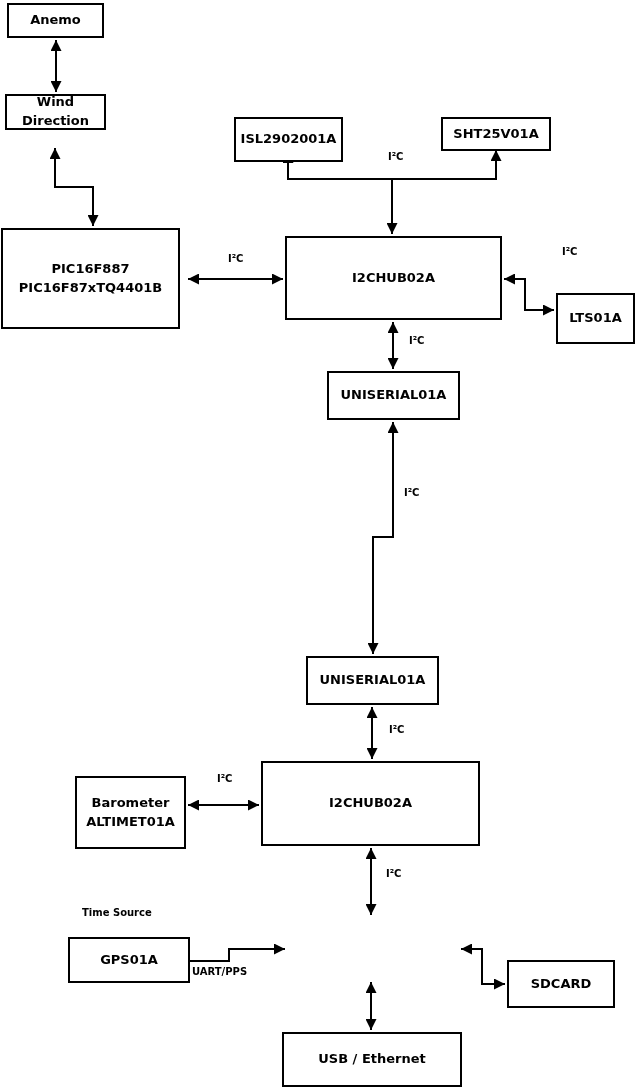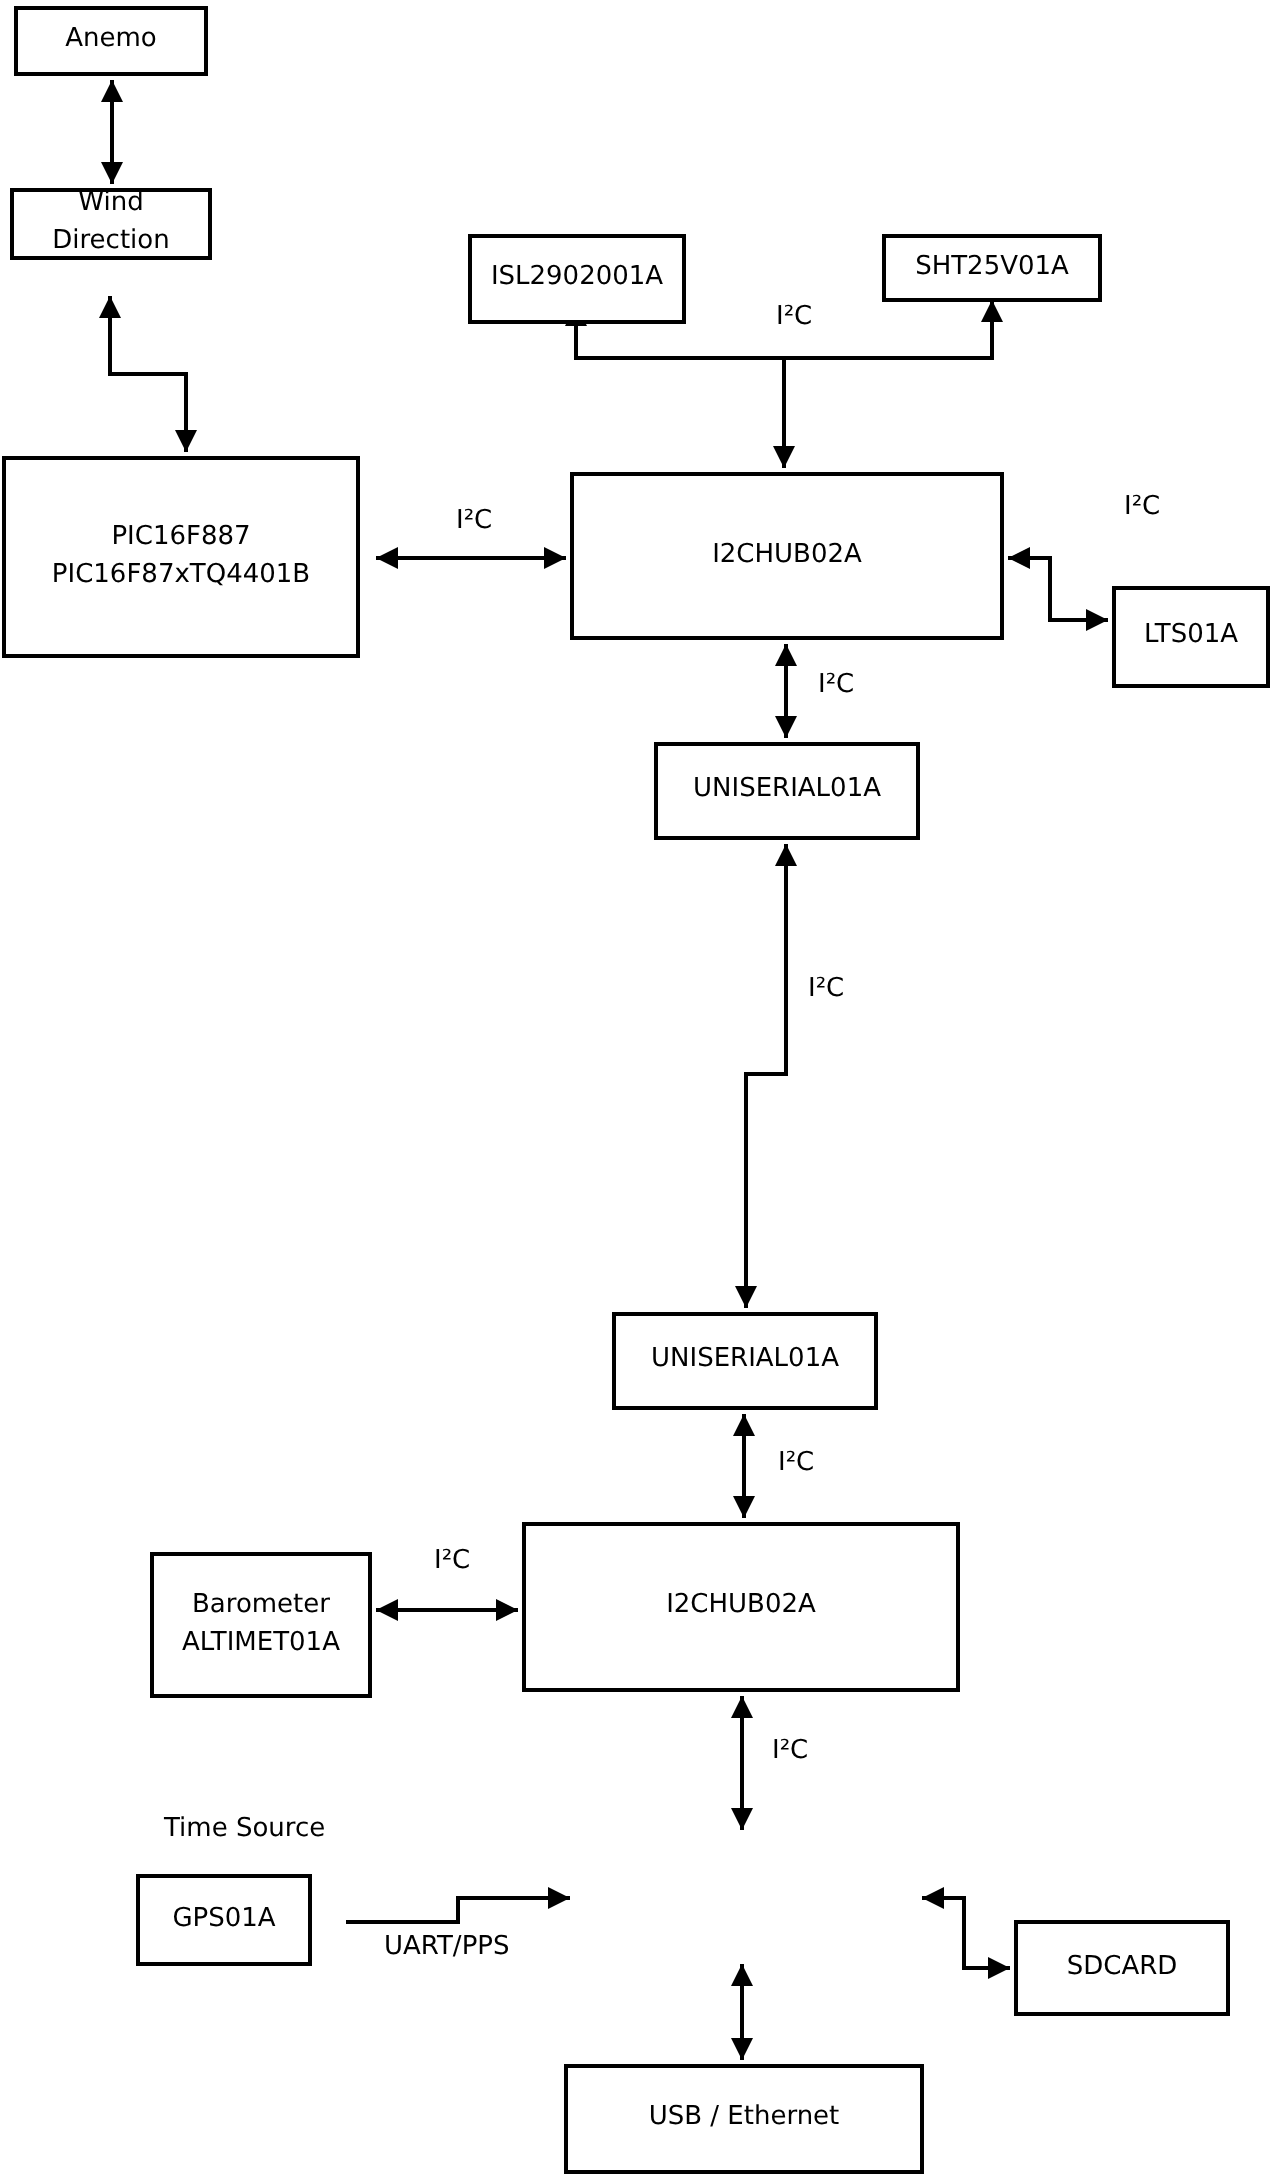--- a/index.html
+++ b/index.html
@@ -8,20 +8,21 @@
     background: #ffffff;
   }
   .canvas {
     position: relative;
     width: 640px;
     height: 1089px;
     background: #ffffff;
     font-family: "DejaVu Sans", "Liberation Sans", sans-serif;
     color: #000000;
     overflow: hidden;
+    font-weight: bold;
   }
   svg.wires {
     position: absolute;
     left: 0;
     top: 0;
     width: 640px;
     height: 1089px;
   }
   .box {
     position: absolute;
@@ -31,21 +32,21 @@
     display: flex;
     align-items: center;
     justify-content: center;
     text-align: center;
     font-size: 13px;
     line-height: 1.45;
     white-space: pre-line;
   }
   .lbl {
     position: absolute;
-    font-size: 13px;
+    font-size: 10px;
     line-height: 1;
     white-space: nowrap;
   }
 </style>
 </head>
 <body>
 
 <div class="canvas">
 
   <svg class="wires" width="640" height="1089" viewBox="0 0 640 1089" xmlns="http://www.w3.org/2000/svg">
@@ -79,21 +80,21 @@
 PIC16F87xTQ4401B</div>
   <div class="box" style="left:234px;top:117px; width:109px; height:45px">ISL2902001A</div>
   <div class="box" style="left:441px;top:117px; width:110px; height:34px">SHT25V01A</div>
   <div class="box" style="left:285px;top:236px; width:217px; height:84px">I2CHUB02A</div>
   <div class="box" style="left:556px;top:293px; width:79px;  height:51px">LTS01A</div>
   <div class="box" style="left:327px;top:371px; width:133px; height:49px">UNISERIAL01A</div>
   <div class="box" style="left:306px;top:656px; width:133px; height:49px">UNISERIAL01A</div>
   <div class="box" style="left:75px; top:776px; width:111px; height:73px">Barometer
 ALTIMET01A</div>
   <div class="box" style="left:261px;top:761px; width:219px; height:85px">I2CHUB02A</div>
-  <div class="box" style="left:68px; top:937px; width:88px; height:46px">GPS01A</div>
+  <div class="box" style="left:68px; top:937px; width:122px; height:46px">GPS01A</div>
   <div class="box" style="left:507px;top:960px; width:108px; height:48px">SDCARD</div>
   <div class="box" style="left:282px;top:1032px;width:180px; height:55px">USB / Ethernet</div>
 
   <div class="lbl" style="left:388px;top:152px">I²C</div>
   <div class="lbl" style="left:228px;top:254px">I²C</div>
   <div class="lbl" style="left:562px;top:247px">I²C</div>
   <div class="lbl" style="left:409px;top:336px">I²C</div>
   <div class="lbl" style="left:404px;top:488px">I²C</div>
   <div class="lbl" style="left:389px;top:725px">I²C</div>
   <div class="lbl" style="left:217px;top:774px">I²C</div>

